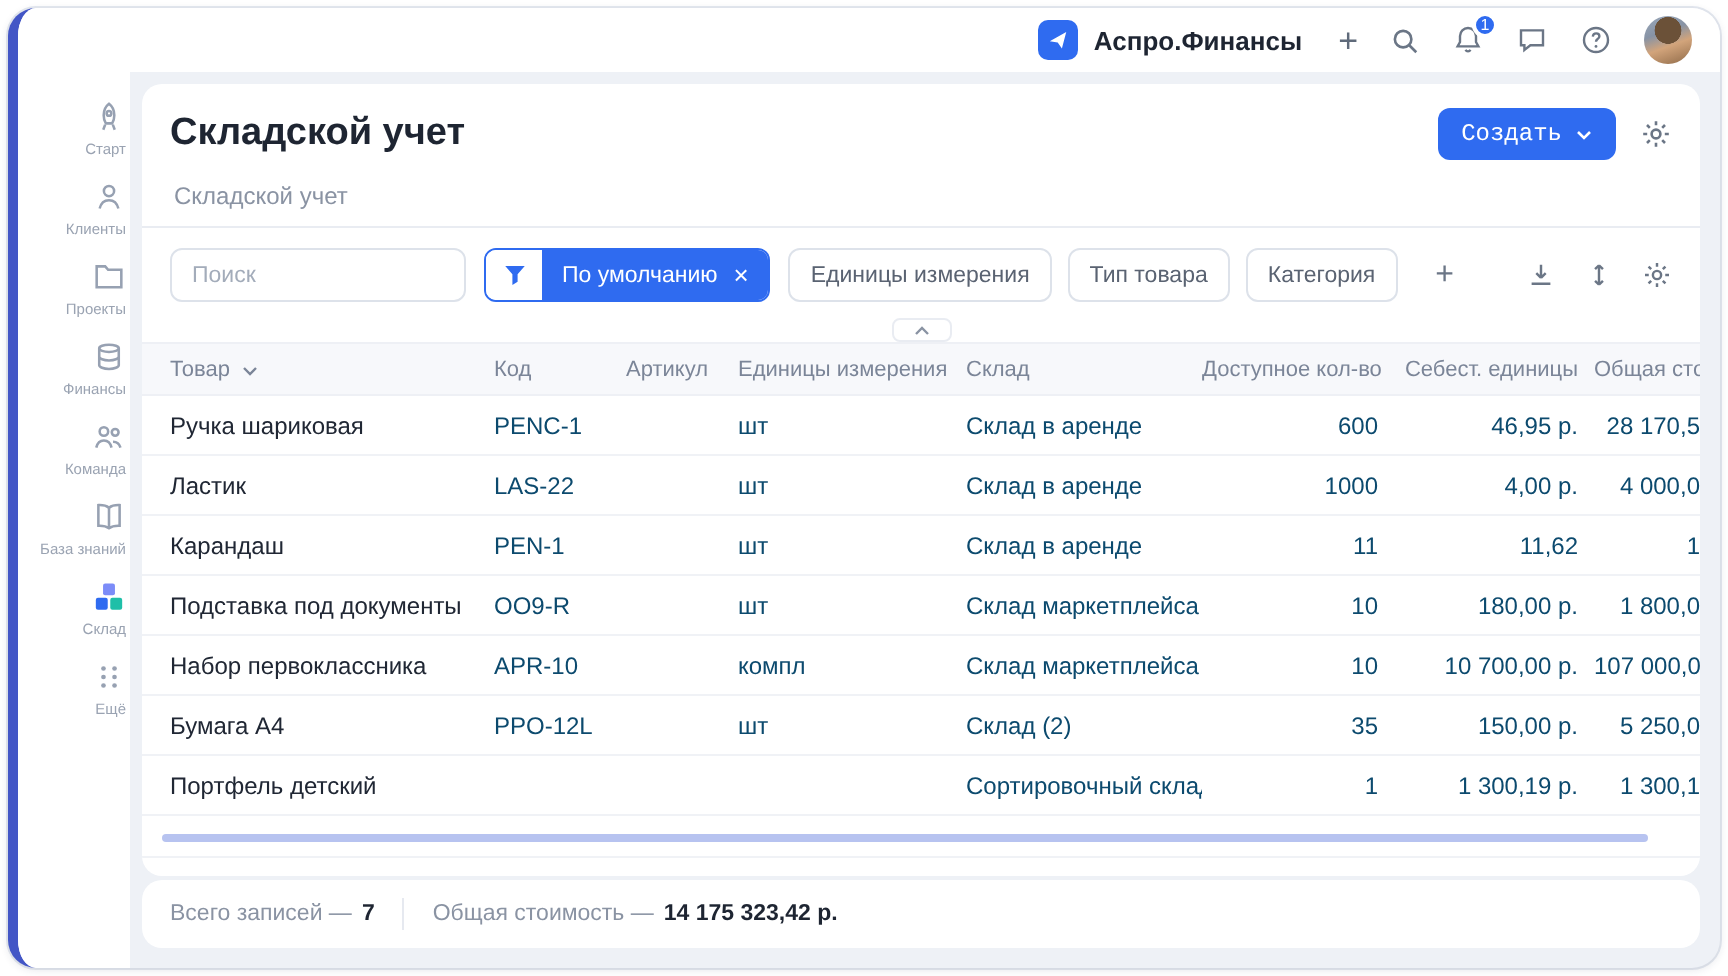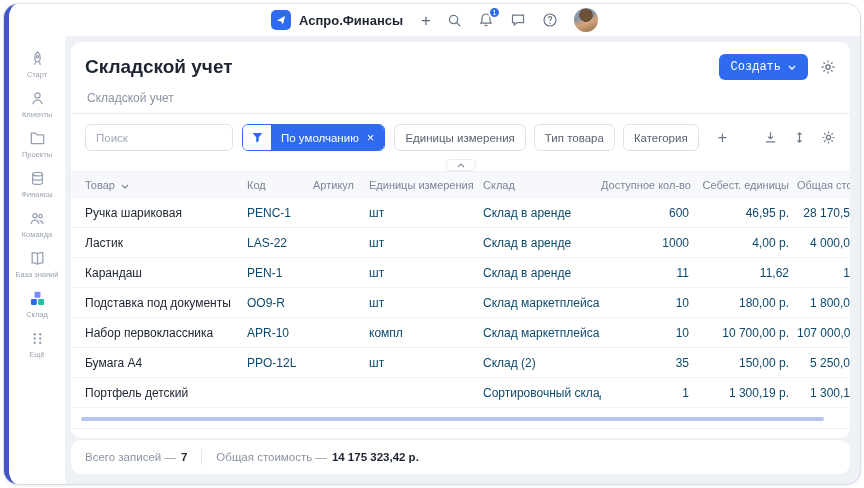--- a/index.html
+++ b/index.html
@@ -1,35 +1,35 @@
 <!DOCTYPE html>
 <html><head>
 <meta charset="utf-8">
 <style>
   *{margin:0;padding:0;box-sizing:border-box}
   html,body{width:864px;height:488px;background:#fff;font-family:"Liberation Sans","DejaVu Sans",sans-serif;-webkit-font-smoothing:antialiased}
   .window{width:856px;height:480px;margin:4px;background:#eef1f6;border-radius:14px;overflow:hidden;
           border-left:5px solid #4356c6;box-shadow:0 1px 4px rgba(30,40,70,.12),0 0 0 1px #e6eaf1}
   
-  .topbar{height:32px;background:#fff;display:flex;align-items:center;justify-content:center;padding:0 14px}
+  .topbar{height:32px;background:#fff;display:flex;align-items:center;justify-content:flex-end;padding:0 14px}
   .tb-left,.tb-right{display:flex;align-items:center}
   .logo{width:20px;height:20px;border-radius:5px;background:#2f6bf0;display:flex;align-items:center;justify-content:center}
   .app-name{font-size:13px;font-weight:bold;color:#1e2532;margin-left:8px}
   .tb-plus{font-size:17px;color:#5f6a7a;margin-left:18px;cursor:pointer;line-height:1}
   .tb-search{margin-left:16px;cursor:pointer;display:flex}
   .tb-ico{position:relative;margin-left:16px;cursor:pointer;display:flex;align-items:center}
   .badge{position:absolute;top:-6px;right:-7px;background:#2f6bf0;color:#fff;font-size:8px;min-width:13px;height:13px;
          border-radius:7px;display:flex;align-items:center;justify-content:center;border:2px solid #fff}
   .avatar{width:24px;height:24px;border-radius:50%;margin-left:16px;cursor:pointer;
           background:radial-gradient(circle at 50% 30%,#6b5138 0 32%,transparent 33%),
                      linear-gradient(160deg,#9aa8ba 0%,#8793a5 35%,#d2a47b 60%,#8f6a48 100%)}
   
   .content{display:flex;height:calc(100% - 32px)}
   .sidebar{width:56px;background:#fff;padding-top:8px;display:flex;flex-direction:column;align-items:center}
-  .sb-item{width:52px;display:flex;flex-direction:column;align-items:center;padding:6px 0 5px;cursor:pointer;border-radius:8px}
+  .sb-item{width:52px;display:flex;flex-direction:column;align-items:flex-end;padding:6px 0 5px;cursor:pointer;border-radius:8px}
   .sb-ico{display:flex}
   .sb-label{font-size:7.5px;color:#9aa3b2;margin-top:3px;text-align:center;line-height:1.2;max-width:48px}
   .main{flex:1;min-width:0;padding:6px 10px 10px 6px;display:flex;flex-direction:column}
   .card{background:#fff;border-radius:10px;display:flex;flex-direction:column;overflow:hidden}
   
   .card-head{display:flex;justify-content:space-between;align-items:center;padding:12px 14px 2px}
   h1{font-size:19px;color:#1e2532}
   .head-actions{display:flex;align-items:center;gap:12px}
   .btn-create{background:#2f6bf0;color:#fff;border:none;border-radius:6px;height:26px;padding:0 12px;font-size:12px;
               display:flex;align-items:center;gap:7px;cursor:pointer;font-family:Liberation Mono, monospace}

